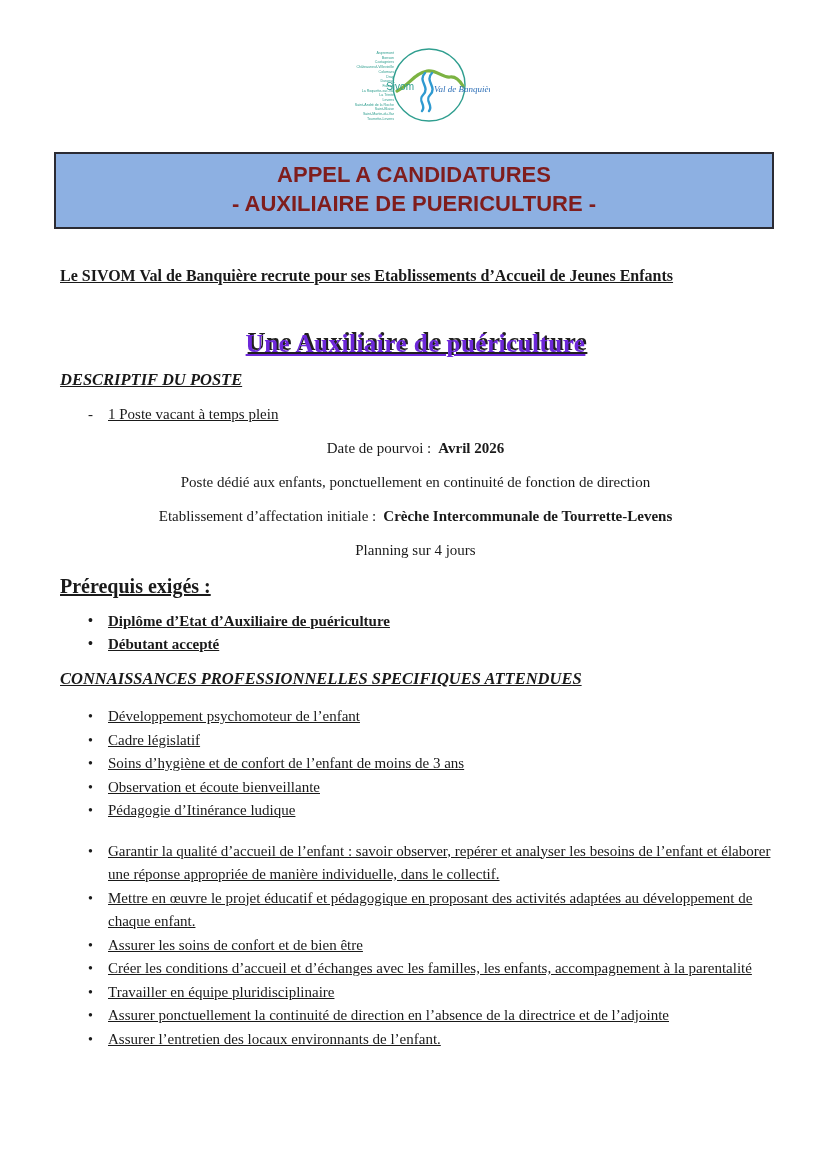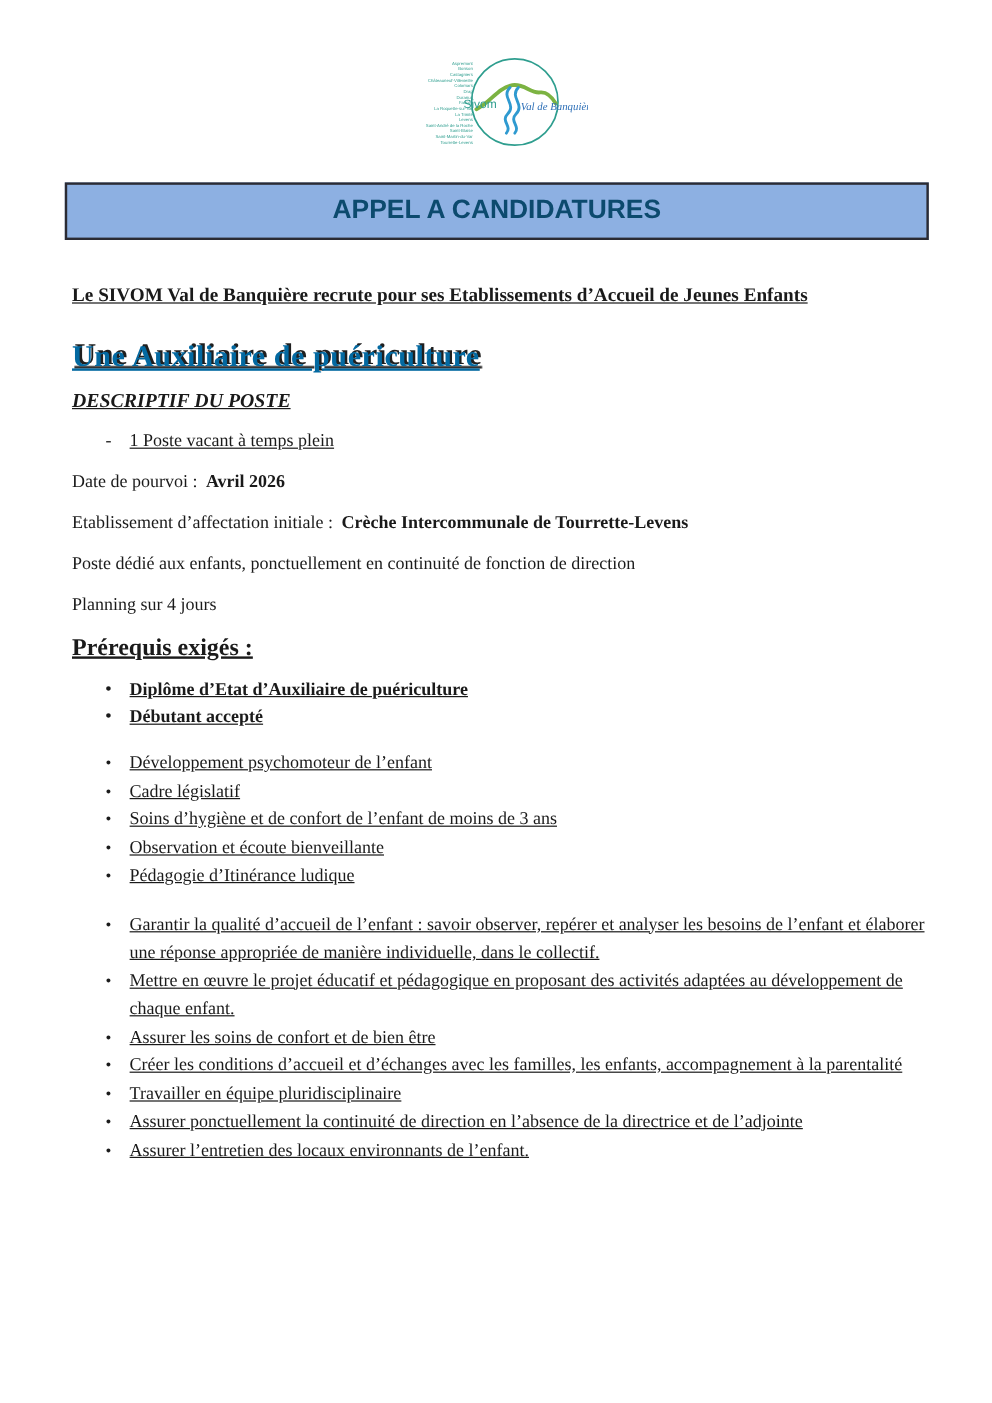--- a/index.html
+++ b/index.html
@@ -20,58 +20,59 @@
   .banner {
     margin: 24px 53px 16px 54px;
     background: #8db0e2;
     border: 2px solid #2b2b33;
     text-align: center;
     padding: 6px 0 9px;
     font-family: "Liberation Sans", sans-serif;
     font-weight: bold;
     font-size: 22px;
     line-height: 1.32;
-    color: #0c4a6e;
+    color: #7f1d1d;
   }
 
   
   .content { margin: 0 56px 0 60px; font-size: 15px; }
 
   .intro {
     margin: 38px 0 0;
     font-weight: bold;
     font-size: 16px;
     text-decoration: underline;
   }
 
   .wordart {
-    margin: 28px 0 0;
+    margin: 45px 0 0;
+    text-align: center;
     font-weight: bold;
     font-size: 25px;
     letter-spacing: 0.5px;
-    color: #0369a1;
+    color: #6d28d9;
     text-shadow: 2px -2px 0 #1f1f1f;
     text-decoration: underline;
   }
 
   .h-major {
     margin: 14px 0 0;
     font-size: 16.5px;
     font-weight: bold;
     text-decoration: underline;
     font-style: italic;
   }
   .h-minor {
     margin: 14px 0 0;
     font-size: 20px;
     font-weight: bold;
     text-decoration: underline;
   }
 
-  .p-line { margin: 12px 0 0; line-height: 22px; }
+  .p-line { margin: 12px 0 0; line-height: 22px; text-align: center; }
   .p-line.gap-lg { }
   .bold { font-weight: bold; }
   .val-gap { margin-left: 7px; }
 
   .dash-row { margin: 13px 0 0; display: flex; padding-left: 28px; line-height: 22px; }
   .dash-row .mk { width: 20px; flex: 0 0 20px; }
   .dash-row .txt { text-decoration: underline; }
 
   .blist { margin: 13px 0 0; }
   .blist.tight { margin-top: 12px; }
@@ -108,56 +109,58 @@
         <text x="56" y="61.7">Saint-André de la Roche</text>
         <text x="56" y="66.4">Saint-Blaise</text>
         <text x="56" y="71.1">Saint-Martin-du-Var</text>
         <text x="56" y="75.8">Tourrette-Levens</text>
       </g>
     </svg>
   </div>
 
   <div class="banner">
     <div>APPEL A CANDIDATURES</div>
+    <div>- AUXILIAIRE DE PUERICULTURE -</div>
   </div>
 
   <div class="content">
 
     <p class="intro">Le SIVOM Val de Banquière recrute pour ses Etablissements d’Accueil de Jeunes Enfants</p>
 
     <div class="wordart">Une Auxiliaire de puériculture</div>
 
     <h2 class="h-major" style="margin-top:12px">DESCRIPTIF DU POSTE</h2>
 
     <div class="dash-row">
       <span class="mk">-</span>
       <span class="txt">1 Poste vacant à temps plein</span>
     </div>
 
     <p class="p-line"><span>Date de pourvoi :</span><span class="bold val-gap">Avril 2026</span></p>
 
+    <p class="p-line">Poste dédié aux enfants, ponctuellement en continuité de fonction de direction</p>
+
     <p class="p-line"><span>Etablissement d’affectation initiale :</span><span class="bold val-gap">Crèche Intercommunale de Tourrette-Levens</span></p>
-
-    <p class="p-line">Poste dédié aux enfants, ponctuellement en continuité de fonction de direction</p>
 
     <p class="p-line gap-lg">Planning sur 4 jours</p>
 
     <h3 class="h-minor">Prérequis exigés :</h3>
 
     <div class="blist tight">
       <div class="bi bold-item">
           <span class="mk">•</span>
           <span class="txt">Diplôme d’Etat d’Auxiliaire de puériculture</span>
         </div>
       <div class="bi bold-item">
           <span class="mk">•</span>
           <span class="txt">Débutant accepté</span>
         </div>
     </div>
 
+    <h2 class="h-major">CONNAISSANCES PROFESSIONNELLES SPECIFIQUES ATTENDUES</h2>
 
     <div class="blist" style="margin-top:16px">
       <div class="bi">
           <span class="mk">•</span>
           <span class="txt">Développement psychomoteur de l’enfant</span>
         </div>
       <div class="bi">
           <span class="mk">•</span>
           <span class="txt">Cadre législatif</span>
         </div>

